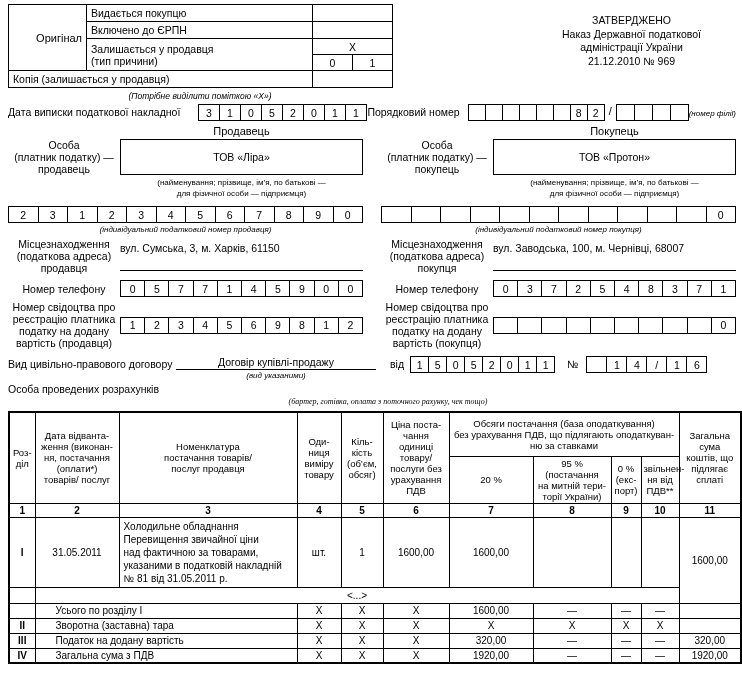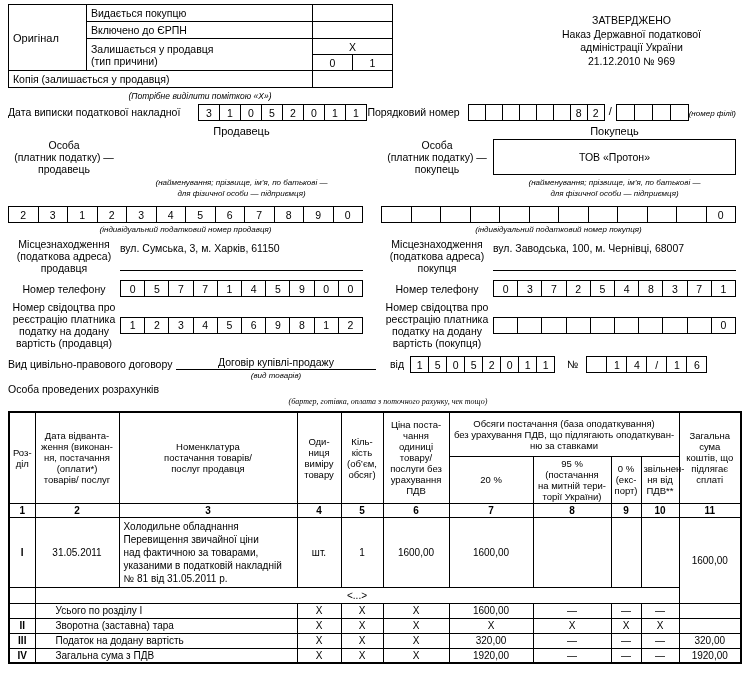--- a/index.html
+++ b/index.html
@@ -5,21 +5,21 @@
   * { box-sizing: border-box; }
   html,body { margin:0; padding:0; background:#fff; color:#000;
     font-family:"Liberation Sans", sans-serif; }
   .page { width:742px; padding:4px 6px 2px 8px; }
   .pre { white-space:pre-line; }
 
   
   .top { display:flex; }
   .copy-table { border-collapse:collapse; width:384px; table-layout:fixed; }
   .copy-table td { border:1px solid #000; font-size:10.5px; padding:0 4px; }
-  .copy-table .orig { text-align:left; font-size:11px;margin-left:48px; }
+  .copy-table .orig { text-align:right; font-size:11px;margin-left:48px; }
   .copy-table .chk { text-align:center; padding:0; }
   .copy-table tr { height:17px; }
   .copy-table tr.half { height:16px; }
   .copy-footnote { width:384px; text-align:center; font-size:8.5px; font-style:italic; margin-top:3px; }
   .approved { flex:1; text-align:center; font-size:10.5px; line-height:13.5px; padding-top:10px; padding-left:134px; }
 
   .doc-title { text-align:center; font-size:15px; font-weight:bold; margin:8px 0 5px; }
 
   
   .boxes { display:flex; }
@@ -40,21 +40,21 @@
   .branch-note { font-size:8px; font-style:italic; margin-top:1px; }
 
   
   .parties { display:flex; gap:18px; margin-top:4px; }
   .party { flex:1; min-width:0; }
   .party-title { margin-left:112px; text-align:center; font-size:11px; margin-bottom:2px; }
   .prow { display:flex; align-items:center; }
   .plabel { width:112px; flex:none; text-align:center; font-size:10.5px; line-height:12px; }
   .pname { flex:1; border:1px solid #000; height:36px; display:flex; align-items:center;
     justify-content:center; font-size:10.5px; }
-  .pnote { margin-left:112px; text-align:center; font-size:8px; font-style:italic;
+  .pnote { margin-left:112px; text-align:center; font-size:8px; 
     line-height:10.5px; margin-top:3px; }
   .ptax { margin-top:7px; }
   .taxnote { text-align:center; font-size:8px; font-style:italic; margin-top:2px; }
   .paddr-row { margin-top:4px; }
   .paddr { flex:1; min-width:0; text-align:left; font-size:10.5px; border-bottom:1px solid #000; padding-bottom:16px; }
   .pphone-row { margin-top:6px; }
   .pvat-row { margin-top:4px; }
 
   
   .contract-row { display:flex; align-items:flex-start; font-size:10.5px; margin-top:7px; }
@@ -174,20 +174,21 @@
   </div>
 
   <div class="parties">
 
     <div class="party">
       <div class="party-title">Продавець</div>
       <div class="prow">
         <div class="plabel pre">Особа
 (платник податку) —
 продавець</div>
+        <div class="pname">ТОВ «Ліра»</div>
       </div>
       <div class="pnote pre">(найменування; прізвище, ім’я, по батькові —
 для фізичної особи — підприємця)</div>
       <div class="boxes boxes-fill ptax">
           <span class="box">2</span>
           <span class="box">3</span>
           <span class="box">1</span>
           <span class="box">2</span>
           <span class="box">3</span>
           <span class="box">4</span>
@@ -304,21 +305,21 @@
             <span class="box">0</span>
           </div>
       </div>
     </div>
   </div>
 
   <div class="contract-row">
     <div class="contract-label">Вид цивільно-правового договору</div>
     <div class="cvalue-wrap">
       <div class="cvalue">Договір купівлі-продажу</div>
-      <div class="cnote">(вид товарів)</div>
+      <div class="cnote">(вид указаними)</div>
     </div>
     <div class="cfrom">від</div>
     <div class="boxes bw19">
         <span class="box">1</span>
         <span class="box">5</span>
         <span class="box">0</span>
         <span class="box">5</span>
         <span class="box">2</span>
         <span class="box">0</span>
         <span class="box">1</span>

